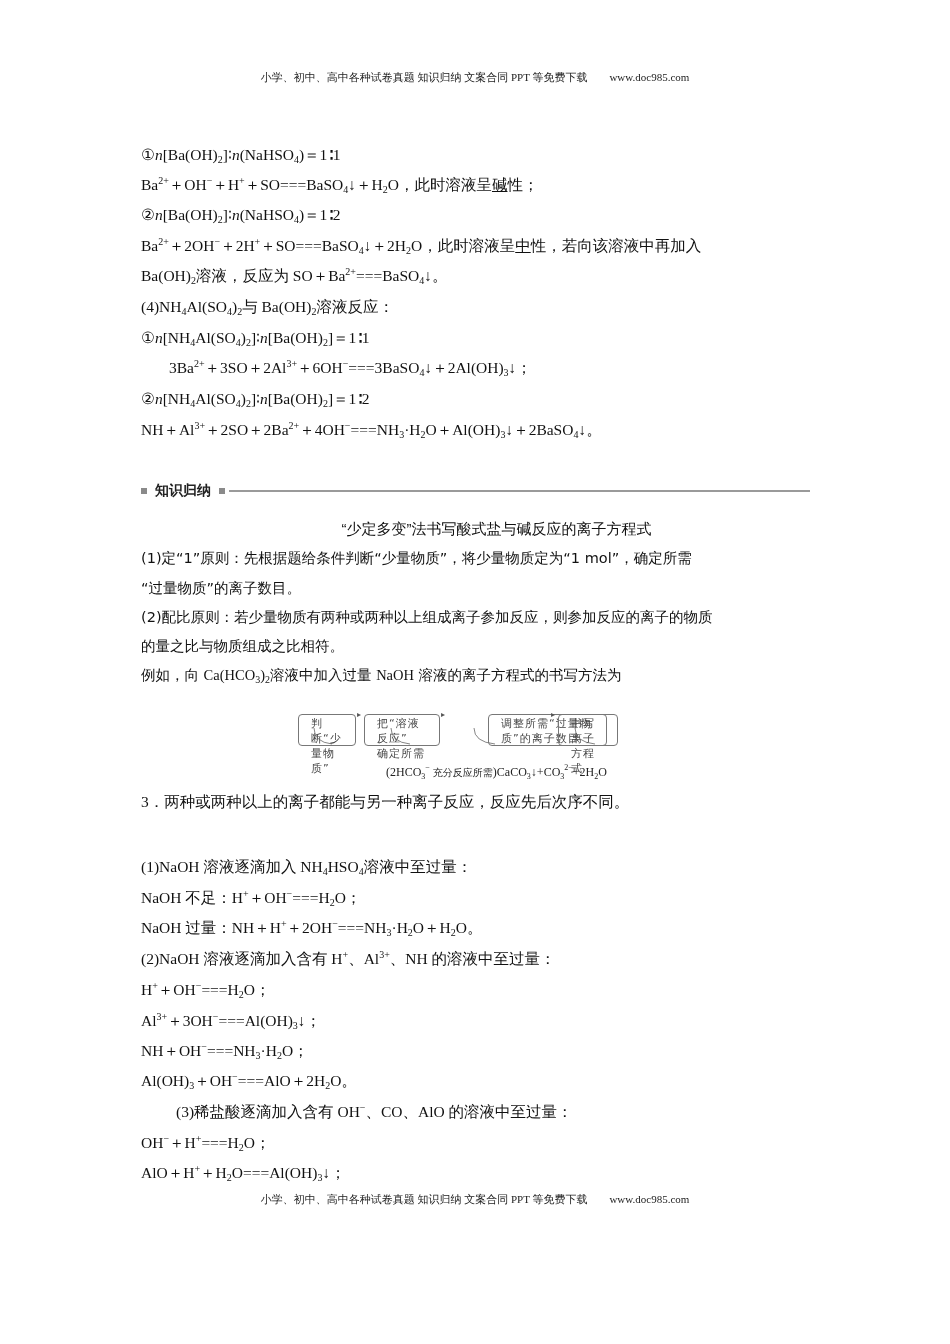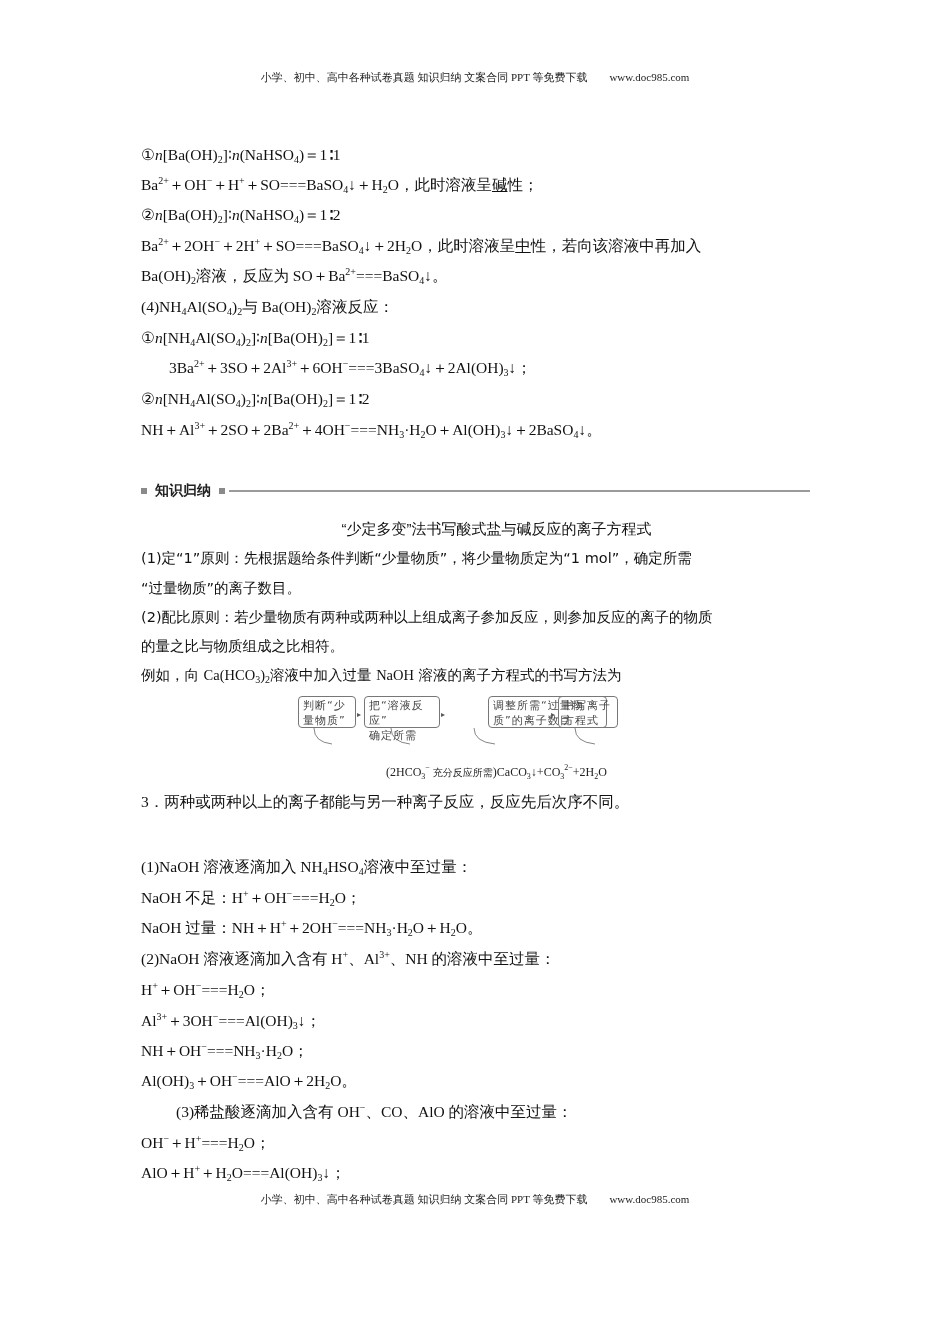--- a/index.html
+++ b/index.html
@@ -14,23 +14,23 @@
   .u { text-decoration:underline; }
   .just { width:668px; display:flex; justify-content:space-between; }
   .sec-head { position:absolute; left:141px; top:481px; width:669px; height:20px; display:flex; align-items:center; }
   .sq { width:6px; height:6px; background:#8a8a8a; display:inline-block; }
   .sec-title { font-family:"DejaVu Sans",sans-serif; font-weight:bold; font-size:14px; margin:0 8px; color:#222; }
   .sec-rule { flex:1; height:2px; background:#9a9a9a; margin-left:4px; }
   .center-title { position:absolute; left:0; width:949px; text-align:center; top:520px;
                   font-family:Liberation Sans, sans-serif; font-size:15px;padding-left:22px; }
   .sans { font-family:"DejaVu Sans",sans-serif; font-size:14.5px; }
   .flow { position:absolute; left:290px; top:693px; width:380px; height:92px; }
-  .box { position:absolute; top:3px; height:32px; border:1px solid #777; border-radius:4px;
+  .box { position:absolute; top:21px; height:32px; border:1px solid #777; border-radius:4px;
          font-family:"DejaVu Sans",sans-serif; font-size:11px; color:#444; line-height:15px;
-         padding:1px 4px; box-sizing:border-box; letter-spacing:1px; }
+         padding:1px 12px; box-sizing:border-box; letter-spacing:1px; }
   .arr { position:absolute; top:17px; font-size:8px; color:#555; }
   .frow { position:absolute; left:6px; font-size:12px; white-space:nowrap; color:#222; }
   .frow sub, .frow sup { font-size:8px; }
 </style>
 </head>
 <body>
 
 <div class="hdr" style="top:70px;">
   <span>小学、初中、高中各种试卷真题  知识归纳  文案合同  PPT 等免费下载</span><span class="url">www.doc985.com</span>
 </div>

